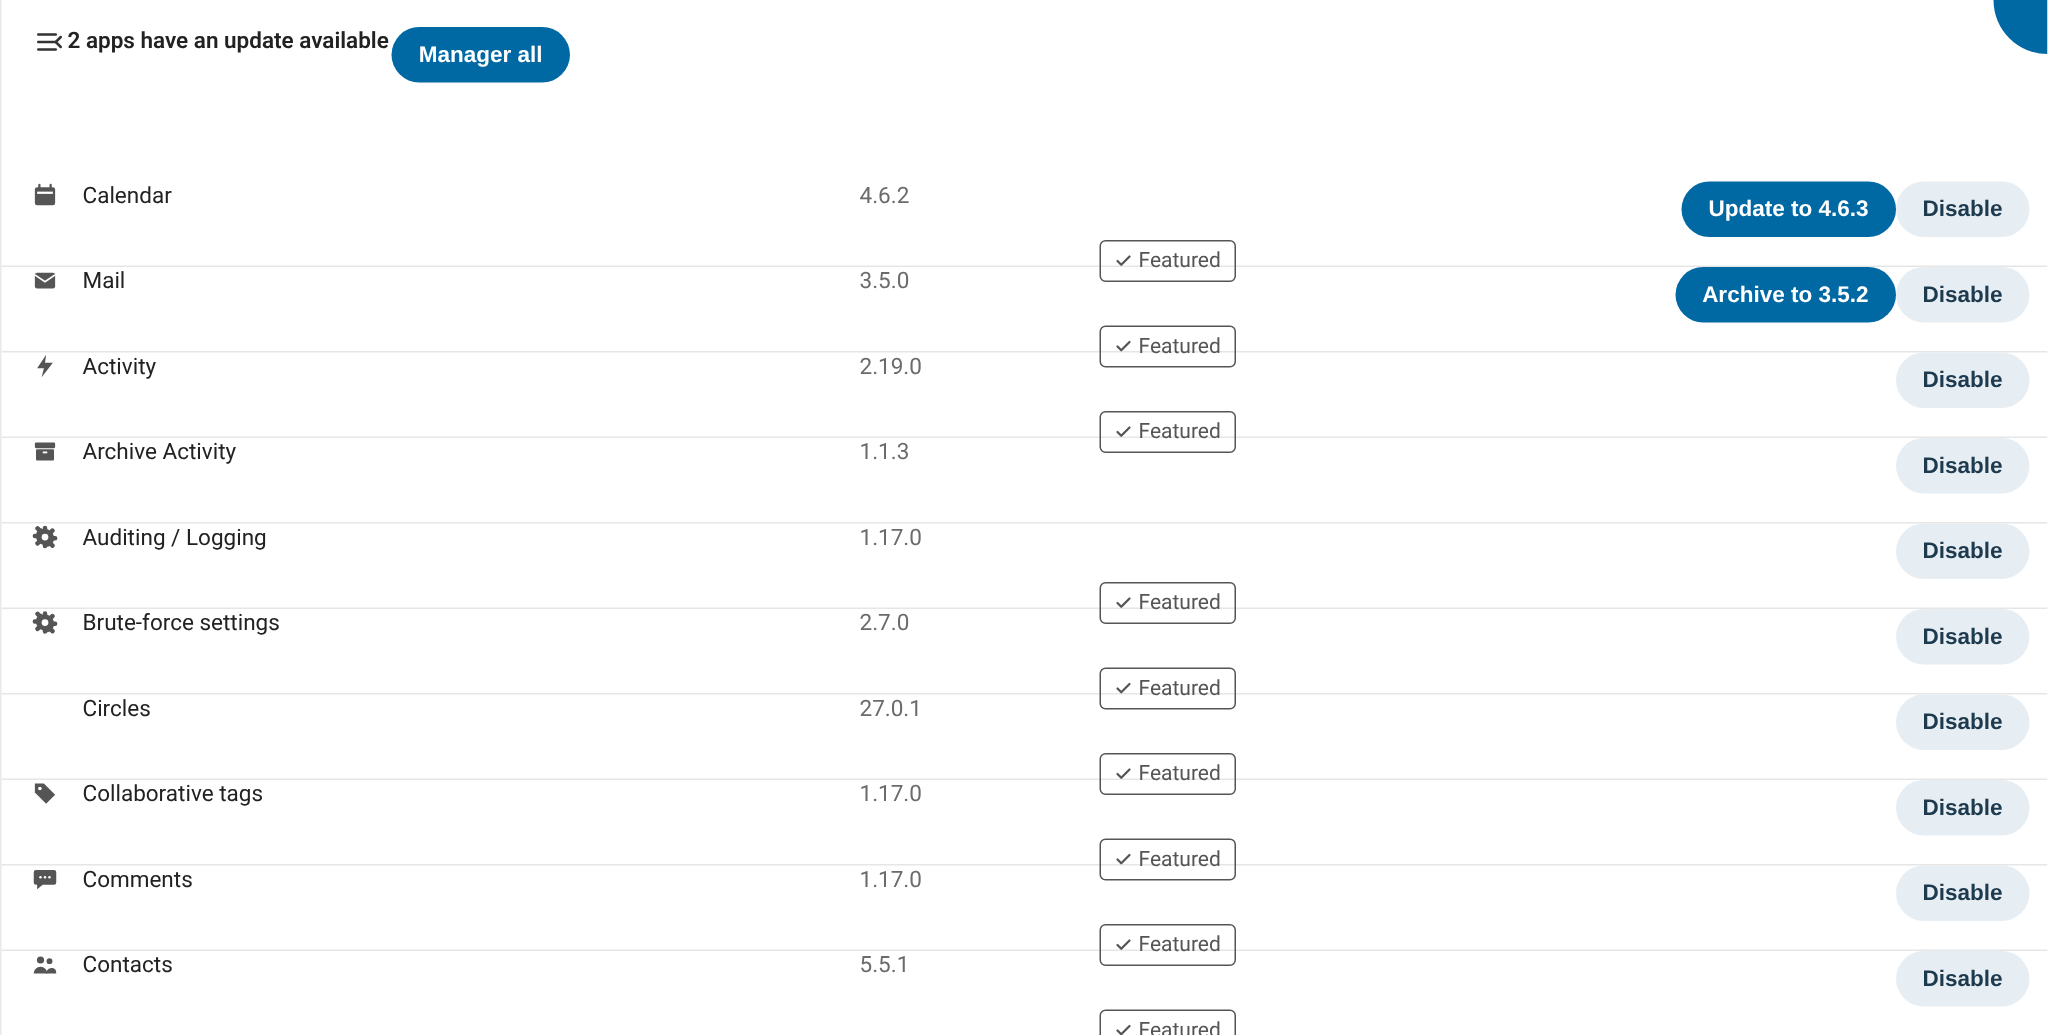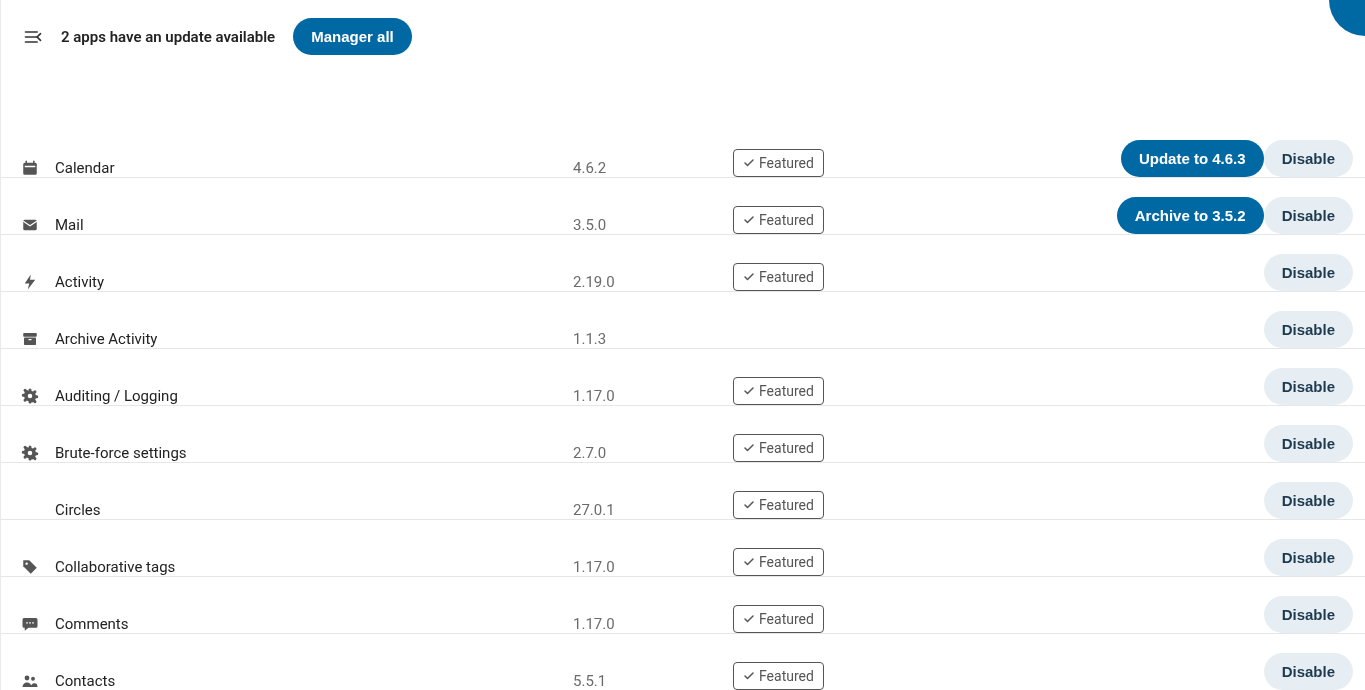--- a/index.html
+++ b/index.html
@@ -30,22 +30,22 @@
   .corner {
     position: absolute;
     top: 0; right: 0;
     width: 36px; height: 36px;
     background: var(--primary);
     border-bottom-left-radius: 36px;
   }
 
   .topbar {
     display: flex;
-    align-items: center;
-    gap: 18px;
+    align-items: flex-start;
+    gap: 2px;
     padding: 18px 18px 10px 22px;
   }
   .toggle-icon {
     width: 20px; height: 20px;
     display: flex; align-items: center; justify-content: center;
     color: #333;
     cursor: pointer;
   }
   .banner-text {
     font-weight: 600;
@@ -67,21 +67,21 @@
   .btn-light {
     background: var(--btn-light);
     color: var(--btn-light-text);
   }
 
   .apps {
     margin-top: 56px;
   }
   .app-row {
     display: flex;
-    align-items: flex-end;
+    align-items: flex-start;
     height: 57px;
     border-bottom: 1px solid var(--border);
     padding: 0 12px 0 20px;
   }
   .col-icon {
     width: 32px;
     display: flex; align-items: center; justify-content: flex-start;
     color: #555;
   }
   .col-name {

